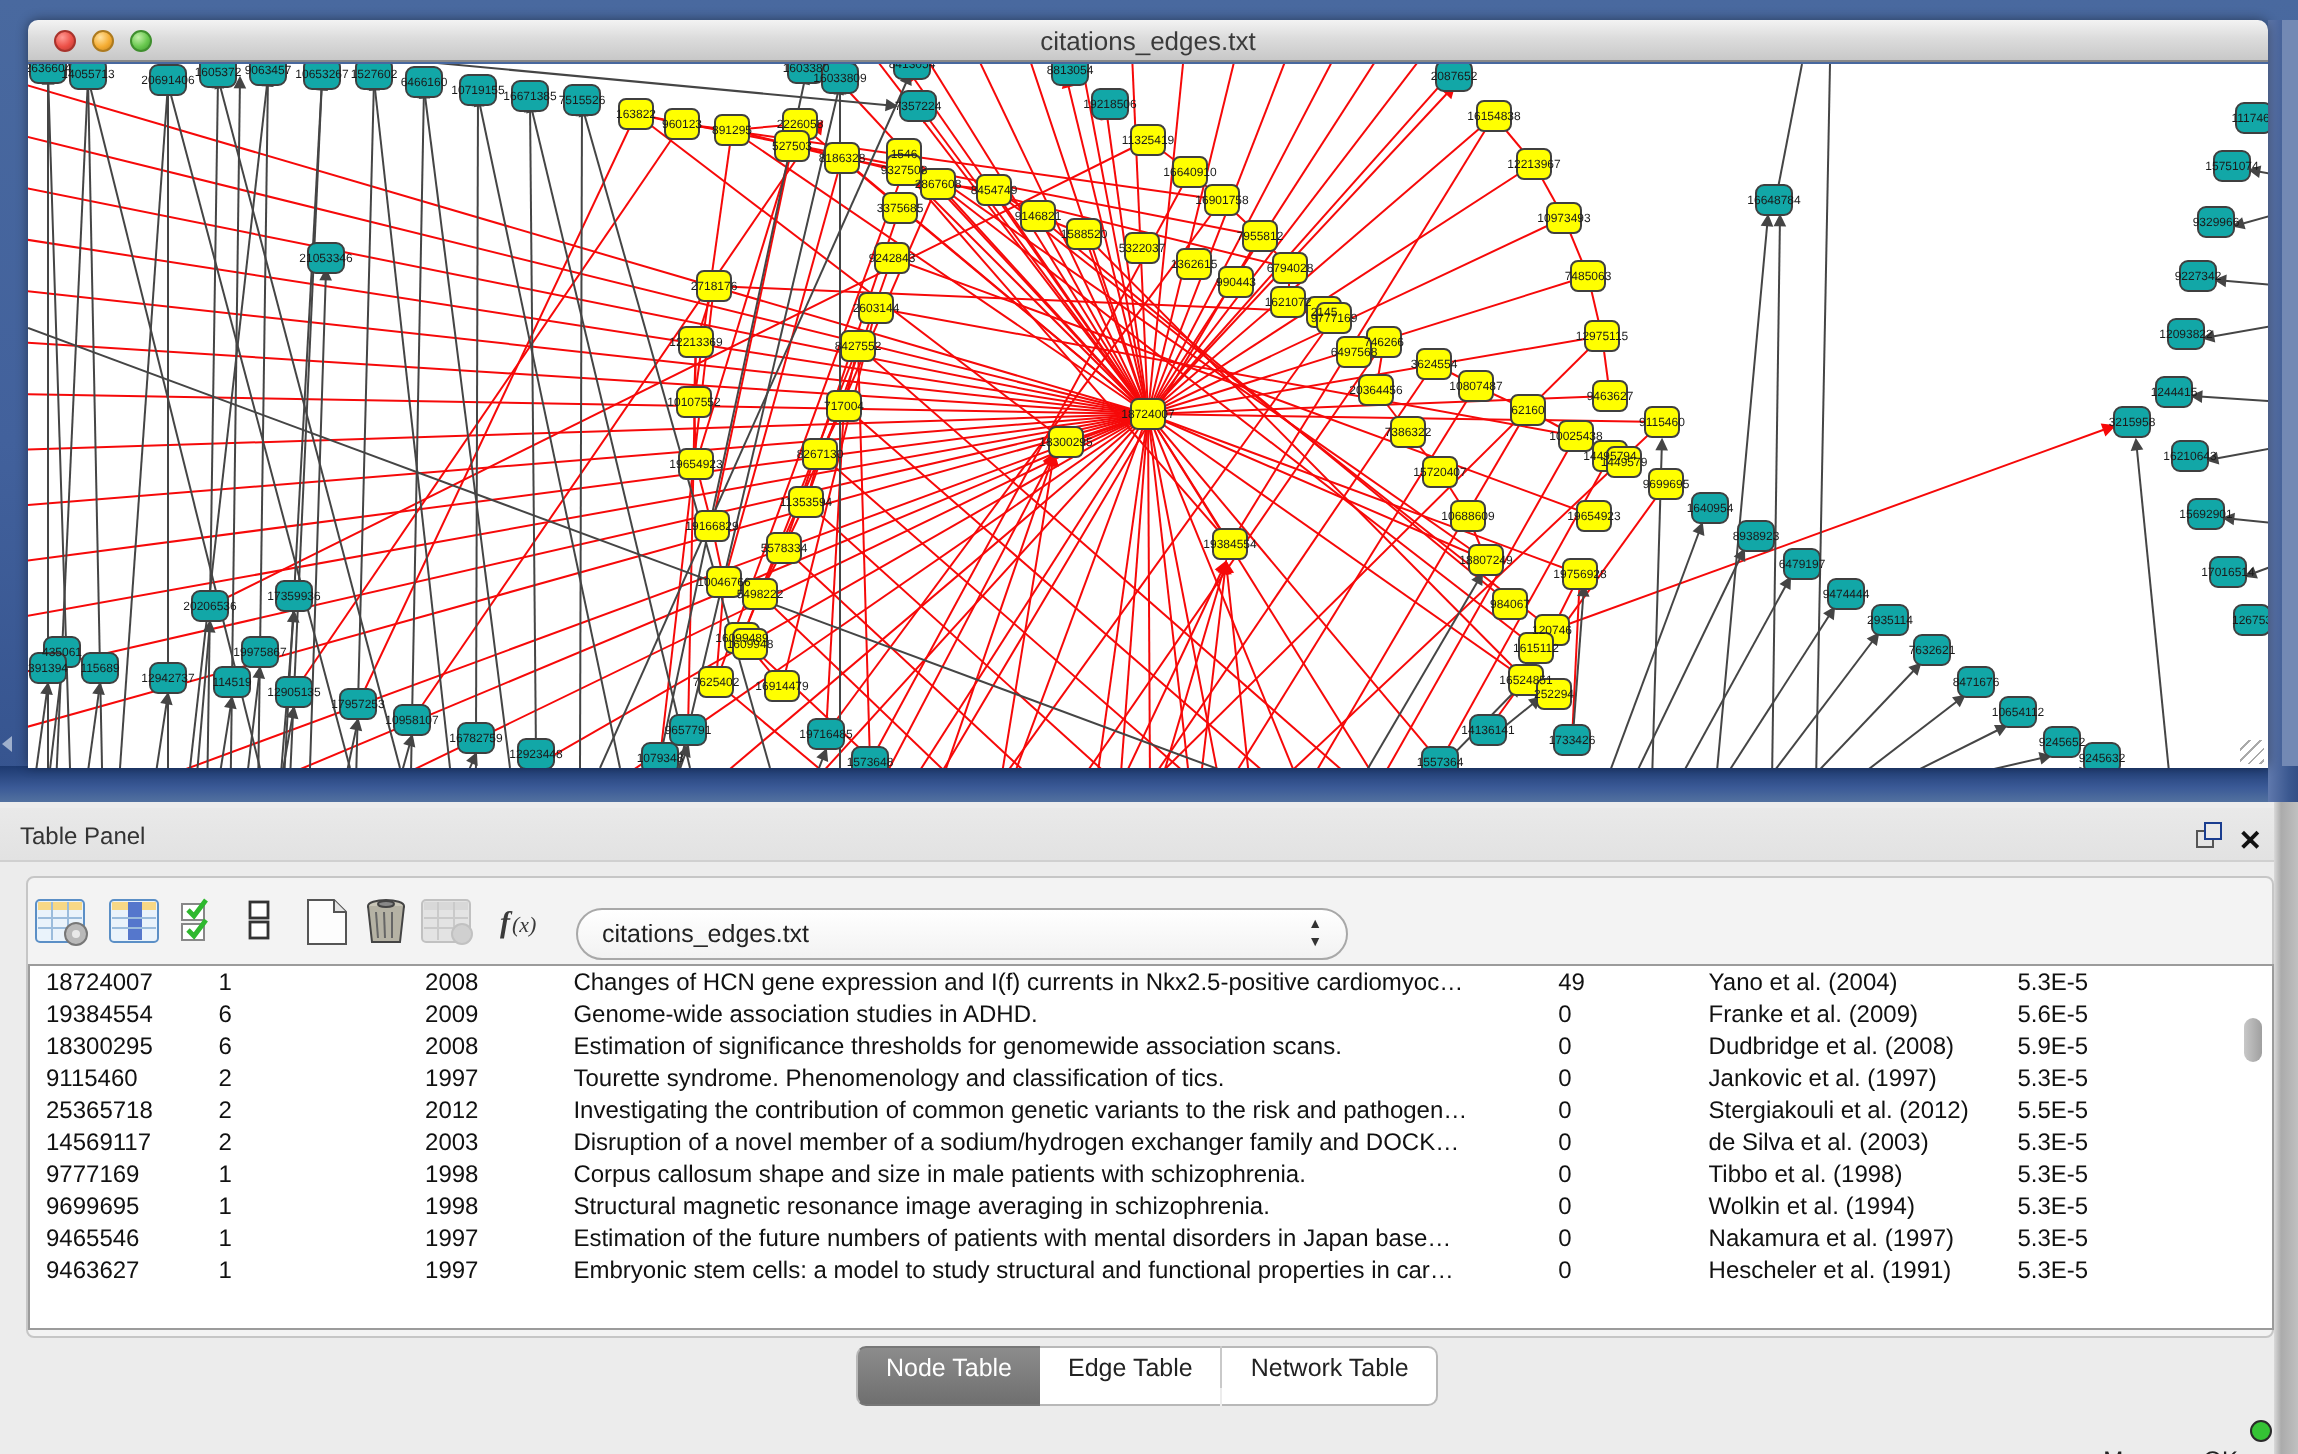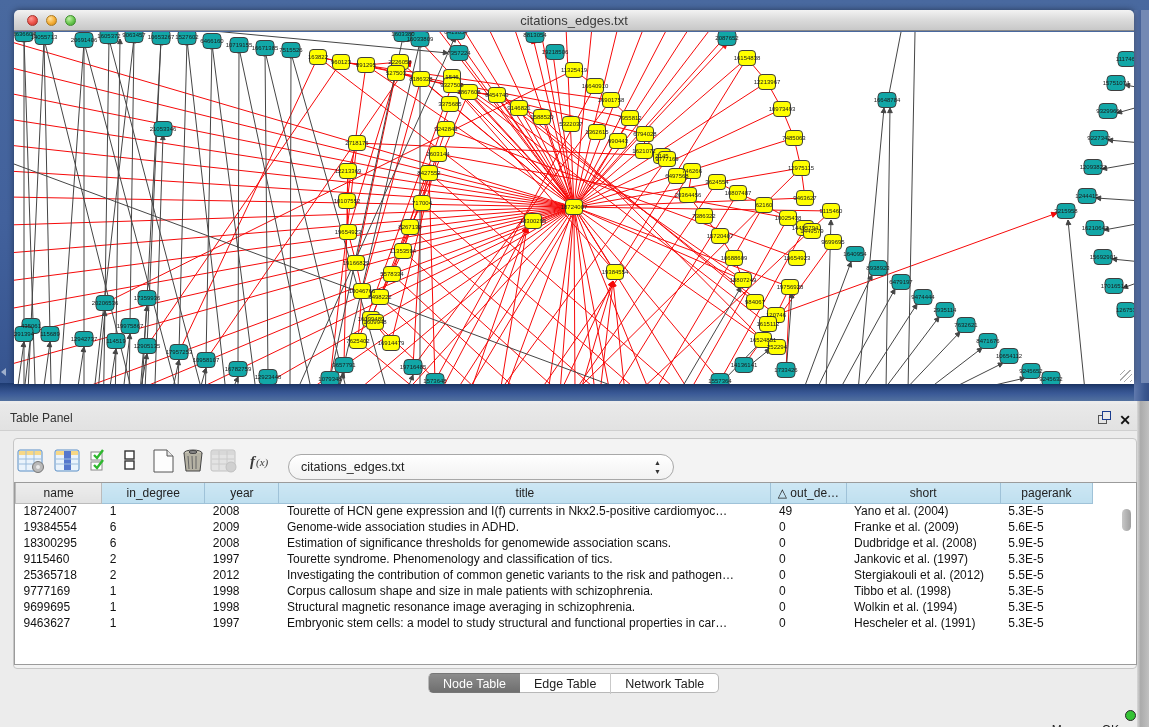--- a/index.html
+++ b/index.html
@@ -31,21 +31,21 @@
 #tblwrap{position:absolute;left:14px;top:81px;width:1123px;height:183px;background:#fff;border:1px solid #9b9b9b}
 table{border-collapse:collapse;table-layout:fixed;width:1078px;font-size:12px}
 th{height:20px;background:linear-gradient(180deg,#cde7f4,#bfdfef);border:1px solid #9fc2d8;border-top:none;font-weight:normal;color:#222;font-size:12px}
 th.c1{background:linear-gradient(180deg,#ededed,#e2e2e2);border-color:#bbb}
 td{height:16px;padding:0 0 0 8px;color:#111;white-space:nowrap;overflow:hidden}
 .c1{width:86px}.c2{width:103px}.c3{width:74px}.c4{width:491px}.c5{width:75px}.c6{width:154px}.c7{width:92px}
 td.c3,th .yr{}
 #sb{position:absolute;right:4px;top:24px;width:10px;height:157px}
 #sbthumb{position:absolute;left:0;top:2px;width:9px;height:22px;background:linear-gradient(90deg,#c8c8c8,#9f9f9f);border-radius:5px}
 #tabs{position:absolute;left:428px;top:272px;height:21px;font-size:12.5px}
-.tab{float:left;height:20px;line-height:20px;padding:0 14px;background:#fff;border-top:1px solid #b8b8b8;border-bottom:1px solid #b8b8b8;color:#222}
+.tab{float:left;height:30px;line-height:20px;padding:0 14px;background:#fff;border-top:1px solid #b8b8b8;border-bottom:1px solid #b8b8b8;color:#222}
 #tab1{border-radius:5px 0 0 5px;border-left:1px solid #b8b8b8;background:linear-gradient(180deg,#8c8c8c,#6f6f6f);color:#fff;border-top:1px solid #777;border-bottom:1px solid #777}
 #tab3{border-radius:0 5px 5px 0;border-right:1px solid #b8b8b8}
 .tsep{float:left;width:1px;height:21px;background:#c9c9c9}
 #mem{position:absolute;right:30px;top:322px;font-size:12px;color:#222}
 #memdot{position:absolute;right:13px;top:309px;width:11px;height:11px;border-radius:50%;background:#35c335;border:1px solid #2a2a2a}
 #redge{position:absolute;right:0;top:0;width:12px;height:326px;background:linear-gradient(90deg,#d9d9d9,#ababab 30%,#c0c0c0)}
 </style></head><body>
 <div id="app">
  <div id="desk"></div>
  <div id="deskbot"></div>
@@ -868,34 +868,25 @@
     <g transform="translate(236,6)">
             <text x="0" y="13" font-size="15" font-style="italic" font-weight="bold" font-family="Liberation Serif,serif" fill="#3a3a3a">f</text>
             <text x="6" y="13" font-size="11" font-style="italic" font-family="Liberation Serif,serif" fill="#3a3a3a">(x)</text>
           </g>
    </svg>
   </div>
   <div id="combo">citations_edges.txt<div class="ud">▲<br>▼</div></div>
   <div id="tblwrap">
    <table>
     <tbody>
-            <tr>
-              <th class="c1">name</th>
-              <th class="c2">in_degree</th>
-              <th class="c3">year</th>
-              <th class="c4">title</th>
-              <th class="c5">△ out_de…</th>
-              <th class="c6">short</th>
-              <th class="c7">pagerank</th>
-            </tr>
     <tr>
               <td class="c1">18724007</td>
               <td class="c2">1</td>
               <td class="c3">2008</td>
-              <td class="c4">Tourette of HCN gene expression and I(f) currents in Nkx2.5-positive cardiomyoc…</td>
+              <td class="c4">Changes of HCN gene expression and I(f) currents in Nkx2.5-positive cardiomyoc…</td>
               <td class="c5">49</td>
               <td class="c6">Yano et al. (2004)</td>
               <td class="c7">5.3E-5</td>
             </tr>
             <tr>
               <td class="c1">19384554</td>
               <td class="c2">6</td>
               <td class="c3">2009</td>
               <td class="c4">Genome-wide association studies in ADHD.</td>
               <td class="c5">0</td>
@@ -923,35 +914,53 @@
             <tr>
               <td class="c1">25365718</td>
               <td class="c2">2</td>
               <td class="c3">2012</td>
               <td class="c4">Investigating the contribution of common genetic variants to the risk and pathogen…</td>
               <td class="c5">0</td>
               <td class="c6">Stergiakouli et al. (2012)</td>
               <td class="c7">5.5E-5</td>
             </tr>
             <tr>
+              <td class="c1">14569117</td>
+              <td class="c2">2</td>
+              <td class="c3">2003</td>
+              <td class="c4">Disruption of a novel member of a sodium/hydrogen exchanger family and DOCK…</td>
+              <td class="c5">0</td>
+              <td class="c6">de Silva et al. (2003)</td>
+              <td class="c7">5.3E-5</td>
+            </tr>
+            <tr>
               <td class="c1">9777169</td>
               <td class="c2">1</td>
               <td class="c3">1998</td>
               <td class="c4">Corpus callosum shape and size in male patients with schizophrenia.</td>
               <td class="c5">0</td>
               <td class="c6">Tibbo et al. (1998)</td>
               <td class="c7">5.3E-5</td>
             </tr>
             <tr>
               <td class="c1">9699695</td>
               <td class="c2">1</td>
               <td class="c3">1998</td>
               <td class="c4">Structural magnetic resonance image averaging in schizophrenia.</td>
               <td class="c5">0</td>
               <td class="c6">Wolkin et al. (1994)</td>
+              <td class="c7">5.3E-5</td>
+            </tr>
+            <tr>
+              <td class="c1">9465546</td>
+              <td class="c2">1</td>
+              <td class="c3">1997</td>
+              <td class="c4">Estimation of the future numbers of patients with mental disorders in Japan base…</td>
+              <td class="c5">0</td>
+              <td class="c6">Nakamura et al. (1997)</td>
               <td class="c7">5.3E-5</td>
             </tr>
             <tr>
               <td class="c1">9463627</td>
               <td class="c2">1</td>
               <td class="c3">1997</td>
               <td class="c4">Embryonic stem cells: a model to study structural and functional properties in car…</td>
               <td class="c5">0</td>
               <td class="c6">Hescheler et al. (1991)</td>
               <td class="c7">5.3E-5</td>

